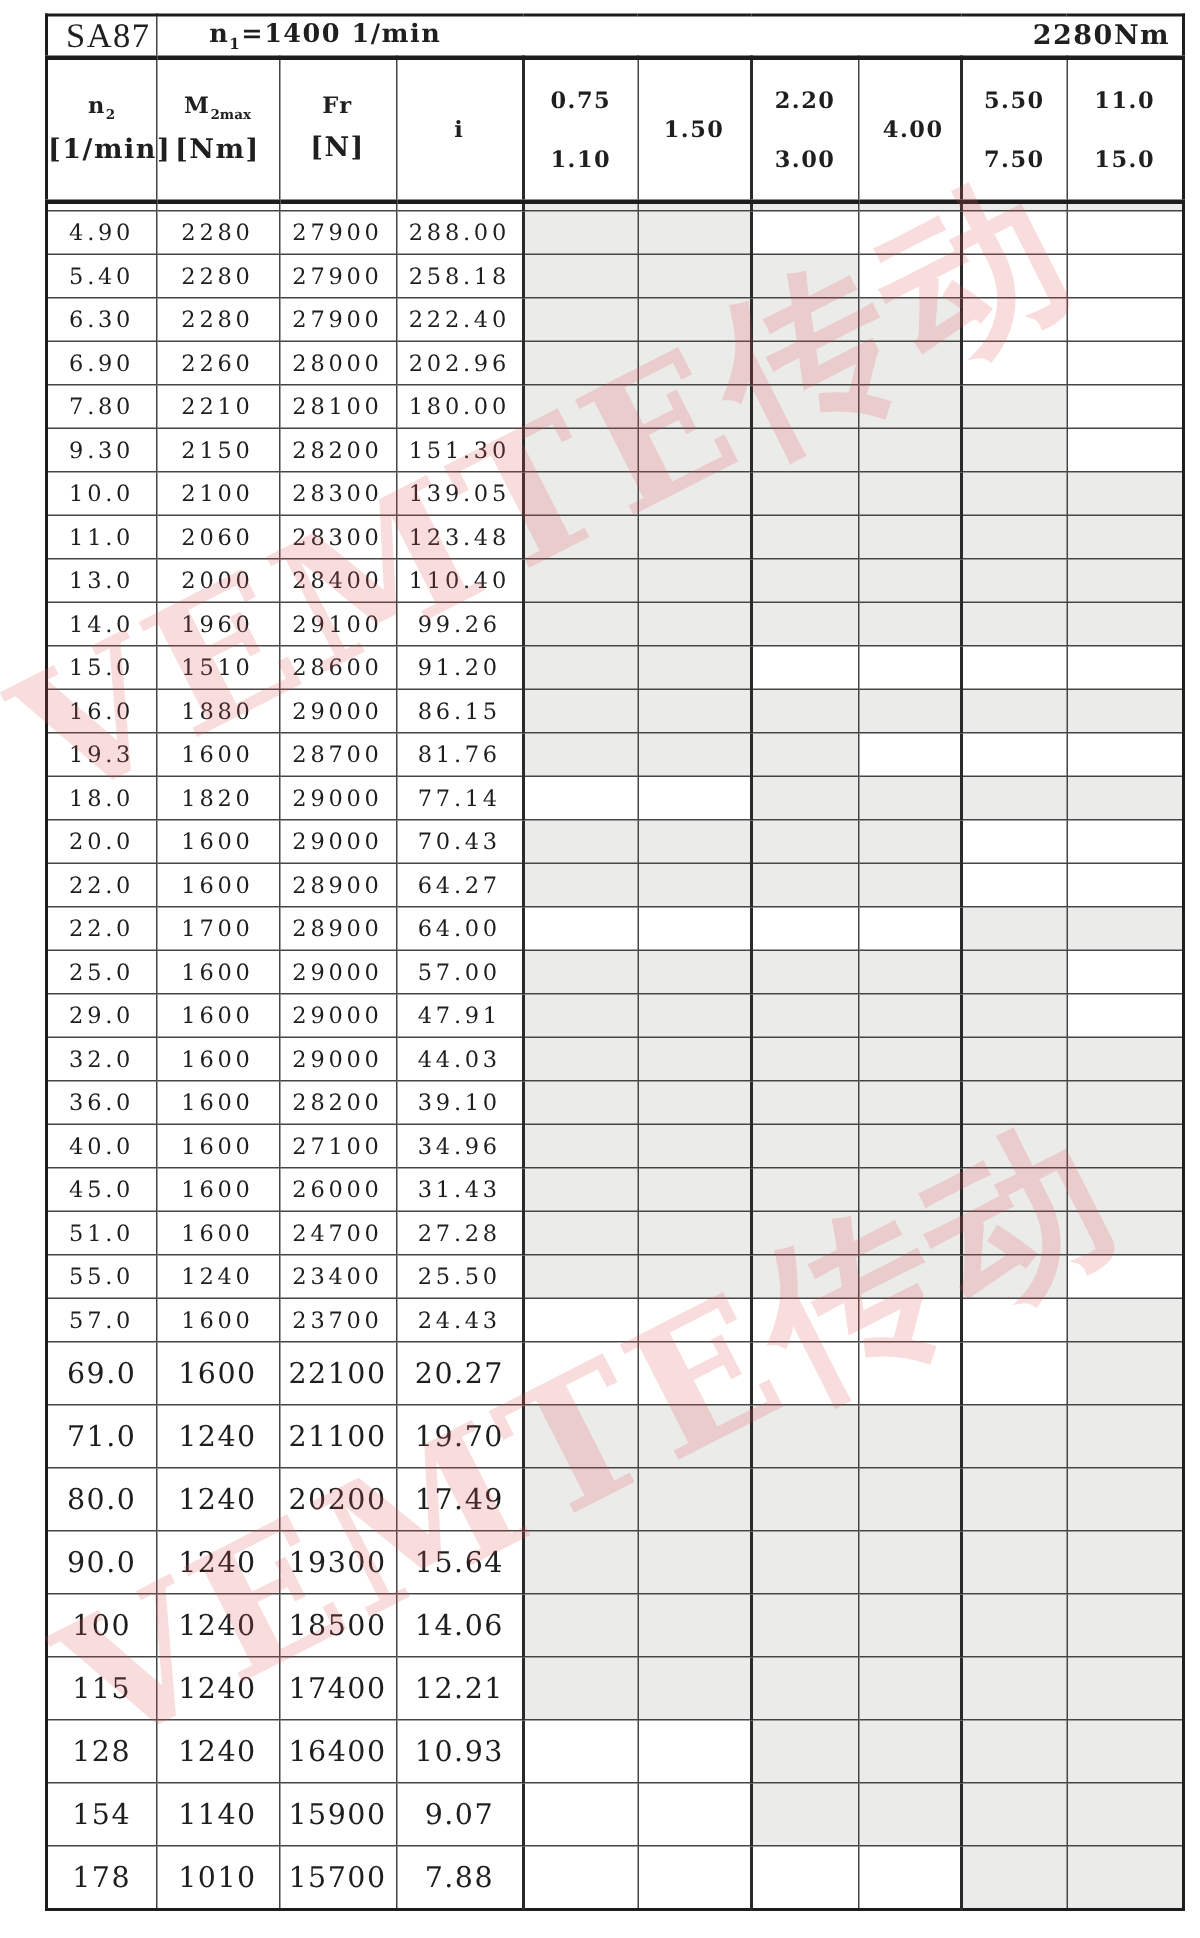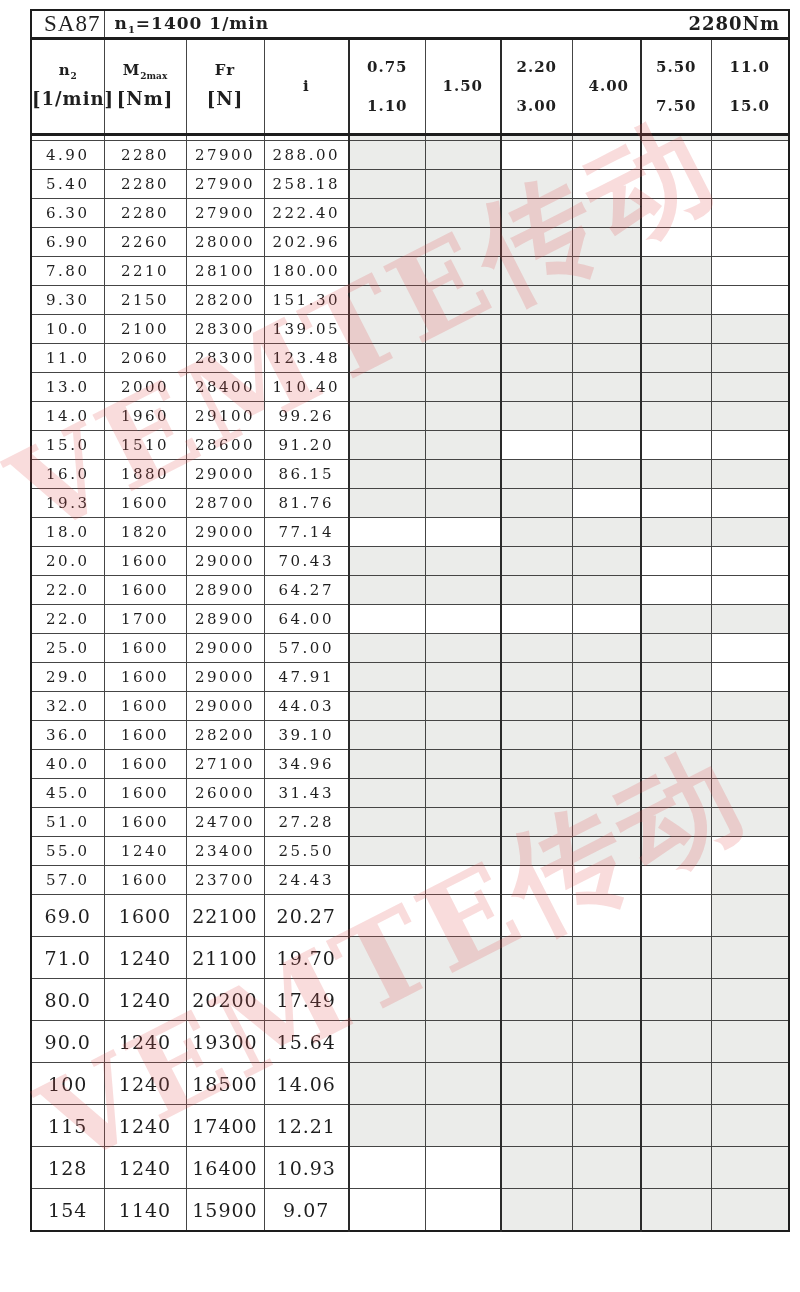--- a/index.html
+++ b/index.html
@@ -23,21 +23,21 @@
   
   .gl{border-left:2px solid #2a2a2a;}
 
   
   tr.title-row th{border-bottom:3px solid #1d1d1d;height:25px;background:#fff;}
   .title-left{text-align:left;}
   .model{
     font-family:"Liberation Serif", serif;font-weight:normal;
     font-size:23px;letter-spacing:1px;padding-left:12px;display:inline-block;
   }
-  .title-mid-wrap{display:flex;justify-content:space-between;align-items:center;padding:0 8px 0 10px;}
+  .title-mid-wrap{display:flex;justify-content:space-between;align-items:center;padding:0 8px 0 10px;margin-left:25px;}
   .in-speed{font-weight:bold;font-size:17px;letter-spacing:1px;}
   .in-speed sub{font-size:10px;}
   .torque{font-weight:bold;font-size:18px;letter-spacing:1px;}
 
   
   tr.head-row th{height:80px;background:#fff;border-bottom:3px solid #1d1d1d;font-weight:bold;}
   .hd{font-size:15px;letter-spacing:1px;line-height:1.7;}
   .hd sub{font-size:9px;letter-spacing:0;}
   .hd .unit{font-size:18px;letter-spacing:1px;}
   .ph{font-size:15px;letter-spacing:1px;line-height:1.5;}
@@ -563,16 +563,28 @@
       <td class="c">1140</td>
       <td class="c">15900</td>
       <td class="c">9.07</td>
       <td class="p gl"></td>
       <td class="p"></td>
       <td class="p gl sh"></td>
       <td class="p sh"></td>
       <td class="p gl sh"></td>
       <td class="p sh"></td>
     </tr>
+        <tr class="s2">
+      <td class="c">178</td>
+      <td class="c">1010</td>
+      <td class="c">15700</td>
+      <td class="c">7.88</td>
+      <td class="p gl"></td>
+      <td class="p"></td>
+      <td class="p gl"></td>
+      <td class="p"></td>
+      <td class="p gl sh"></td>
+      <td class="p sh"></td>
+    </tr>
       </tbody>
   </table>
 
 </div>
 
 </body></html>

